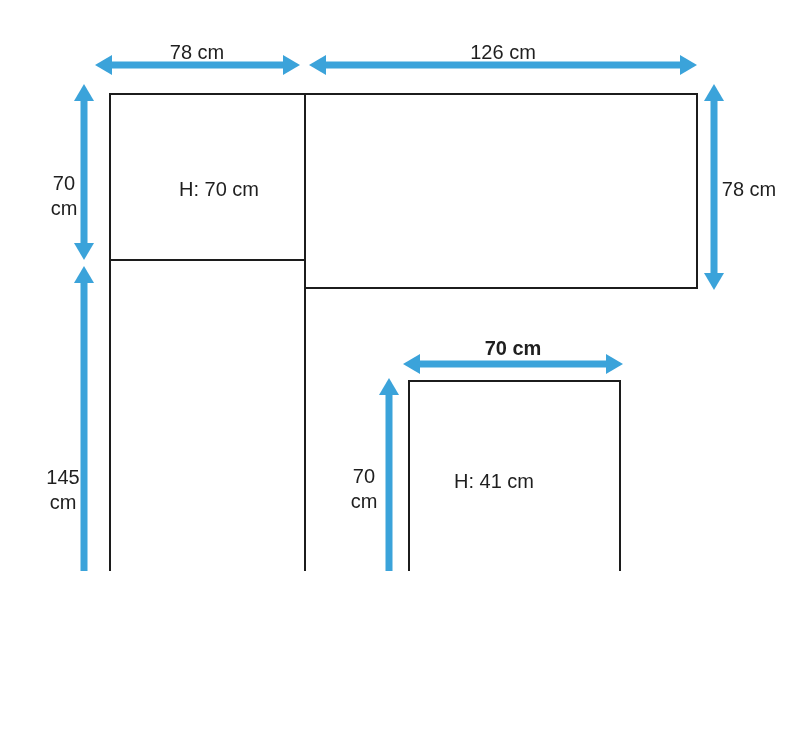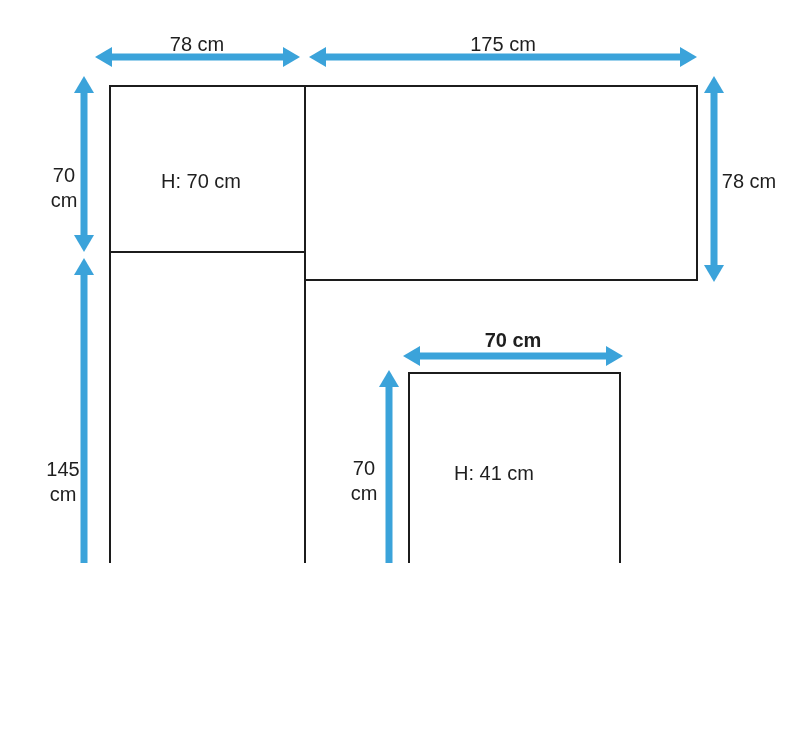--- a/index.html
+++ b/index.html
@@ -4,20 +4,21 @@
 <style>
   html, body { margin: 0; padding: 0; background: #ffffff; }
   .canvas {
     position: relative;
     width: 812px;
     height: 563px;
     background: var(--background, #ffffff);
     font-family: "Liberation Sans", sans-serif;
     color: var(--text, #1f1f1f);
     overflow: hidden;
+    margin-top: 8px;
   }
   .canvas svg { position: absolute; left: 0; top: 0; }
   .arrow line { stroke: var(--arrow, #3ba3da); stroke-width: 7; }
   .arrow polygon { fill: var(--arrow, #3ba3da); }
   .box { fill: #ffffff; stroke: var(--outline, #1c1c1c); stroke-width: 2; }
   .dim-label {
     position: absolute;
     transform: translate(-50%, -50%);
     font-size: 20px;
     line-height: 25px;
@@ -75,38 +76,38 @@
 
     <g class="arrow">
       <line x1="389" y1="385" x2="389" y2="573"></line>
       <polygon points="389,370 379,387 399,387"></polygon>
       <polygon points="389,588 379,571 399,571"></polygon>
     </g>
   </svg>
 
   <div class="dim-label" style="left:197px; top:44px;">78 cm</div>
 
-  <div class="dim-label" style="left:503px; top:44px;">175 cm</div>
+  <div class="dim-label" style="left:503px; top:44px;">126 cm</div>
 
   <div class="dim-label" style="left:64px; top:188px;">
     <div>70</div>
     <div>cm</div>
   </div>
 
   <div class="dim-label" style="left:63px; top:482px;">
     <div>145</div>
     <div>cm</div>
   </div>
 
   <div class="dim-label" style="left:749px; top:181px;">78 cm</div>
 
   <div class="dim-label" style="left:513px; top:340px;font-weight:bold;">70 cm</div>
 
   <div class="dim-label" style="left:364px; top:481px;">
     <div>70</div>
     <div>cm</div>
   </div>
 
-  <div class="dim-label" style="left:201px; top:181px;">H: 70 cm</div>
+  <div class="dim-label" style="left:219px; top:181px;">H: 70 cm</div>
 
   <div class="dim-label" style="left:494px; top:473px;">H: 41 cm</div>
 
 </div>
 
 </body></html>

